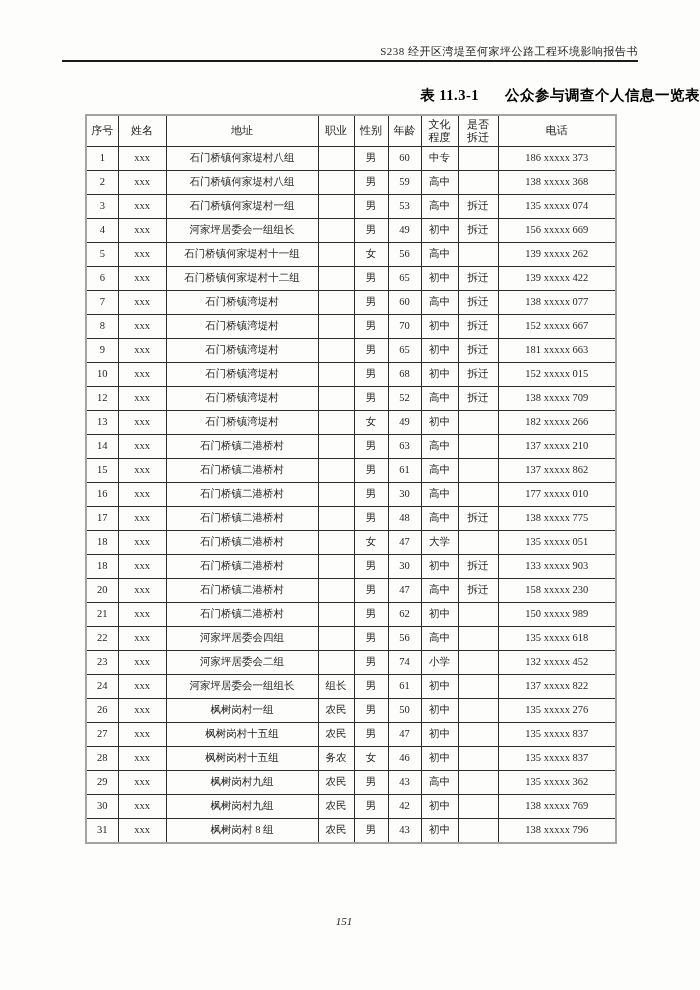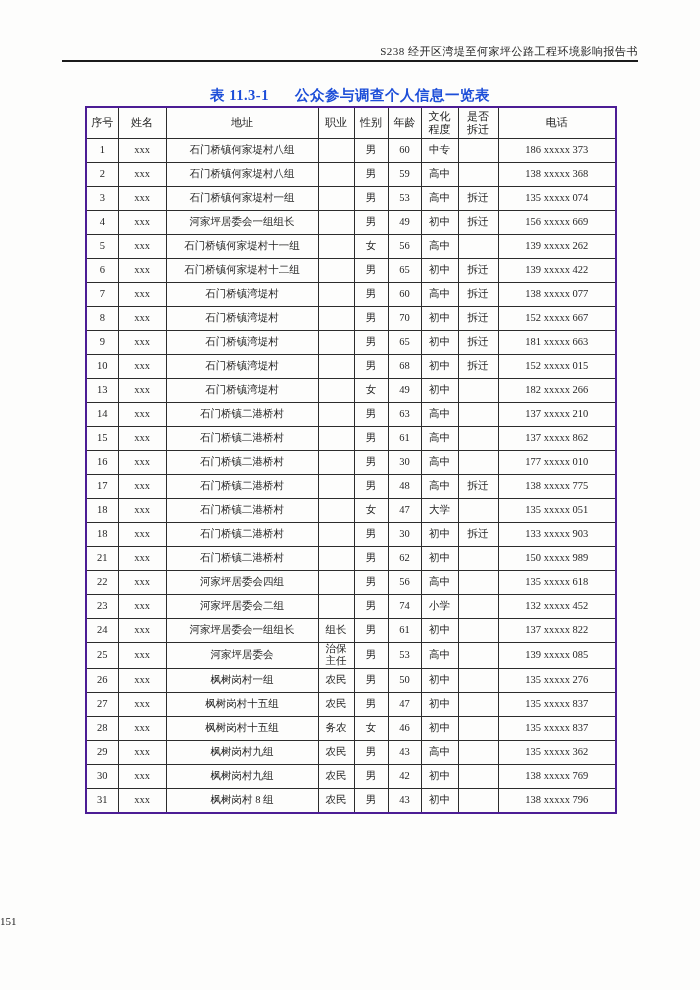--- a/index.html
+++ b/index.html
@@ -26,34 +26,34 @@
   .header-rule {
     position: absolute;
     top: 60px; left: 62px;
     width: 576px; height: 2px;
     background: #1b1b1b;
   }
   .table-title {
     position: absolute;
     top: 86px; left: 0;
     width: 700px;
-    text-align: center;
+    text-align: right;
     font-weight: bold;
     font-size: 14.5px;
-    color: #1d4ed8;
+    color: #000000;
     letter-spacing: 0.5px;
   }
   .table-title .tnum { margin-right: 26px; }
   table.data-table {
     position: absolute;
-    top: 106px; left: 85px;
+    top: 114px; left: 85px;
     width: 530px;
     border-collapse: collapse;
     table-layout: fixed;
-    border: 2px solid #4c1d95;
+    border: 2px solid #a3a3a3;
   }
   .data-table th, .data-table td {
     border: 1px solid #2c2c2c;
     text-align: center;
     vertical-align: middle;
     padding: 0 1px;
     white-space: pre-line;
     overflow: hidden;
   }
   .data-table th {
@@ -66,22 +66,24 @@
   .data-table td {
     height: 23px;
     font-size: 10.5px;
     line-height: 1.18;
     color: #1f1f1f;
   }
   .page-number {
     position: absolute;
     top: 915px; left: 0;
     width: 688px;
+    text-align: center;
     font-size: 11px;
     color: #242424;
+    font-style: italic;
   }
 </style>
 </head>
 <body>
 
 <div class="page">
 
   <div class="running-header">S238 经开区湾堤至何家坪公路工程环境影响报告书</div>
 
   <div class="header-rule"></div>
@@ -222,20 +224,31 @@
           <td>xxx</td>
           <td>石门桥镇湾堤村</td>
           <td></td>
           <td>男</td>
           <td>68</td>
           <td>初中</td>
           <td>拆迁</td>
           <td>152 xxxxx 015</td>
         </tr>
         <tr>
+          <td>12</td>
+          <td>xxx</td>
+          <td>石门桥镇湾堤村</td>
+          <td></td>
+          <td>男</td>
+          <td>52</td>
+          <td>高中</td>
+          <td>拆迁</td>
+          <td>138 xxxxx 709</td>
+        </tr>
+        <tr>
           <td>13</td>
           <td>xxx</td>
           <td>石门桥镇湾堤村</td>
           <td></td>
           <td>女</td>
           <td>49</td>
           <td>初中</td>
           <td></td>
           <td>182 xxxxx 266</td>
         </tr>
@@ -299,20 +312,31 @@
           <td>xxx</td>
           <td>石门桥镇二港桥村</td>
           <td></td>
           <td>男</td>
           <td>30</td>
           <td>初中</td>
           <td>拆迁</td>
           <td>133 xxxxx 903</td>
         </tr>
         <tr>
+          <td>20</td>
+          <td>xxx</td>
+          <td>石门桥镇二港桥村</td>
+          <td></td>
+          <td>男</td>
+          <td>47</td>
+          <td>高中</td>
+          <td>拆迁</td>
+          <td>158 xxxxx 230</td>
+        </tr>
+        <tr>
           <td>21</td>
           <td>xxx</td>
           <td>石门桥镇二港桥村</td>
           <td></td>
           <td>男</td>
           <td>62</td>
           <td>初中</td>
           <td></td>
           <td>150 xxxxx 989</td>
         </tr>
@@ -341,32 +365,20 @@
         <tr>
           <td>24</td>
           <td>xxx</td>
           <td>河家坪居委会一组组长</td>
           <td>组长</td>
           <td>男</td>
           <td>61</td>
           <td>初中</td>
           <td></td>
           <td>137 xxxxx 822</td>
-        </tr>
-        <tr>
-          <td>25</td>
-          <td>xxx</td>
-          <td>河家坪居委会</td>
-          <td>治保
-主任</td>
-          <td>男</td>
-          <td>53</td>
-          <td>高中</td>
-          <td></td>
-          <td>139 xxxxx 085</td>
         </tr>
         <tr>
           <td>26</td>
           <td>xxx</td>
           <td>枫树岗村一组</td>
           <td>农民</td>
           <td>男</td>
           <td>50</td>
           <td>初中</td>
           <td></td>

